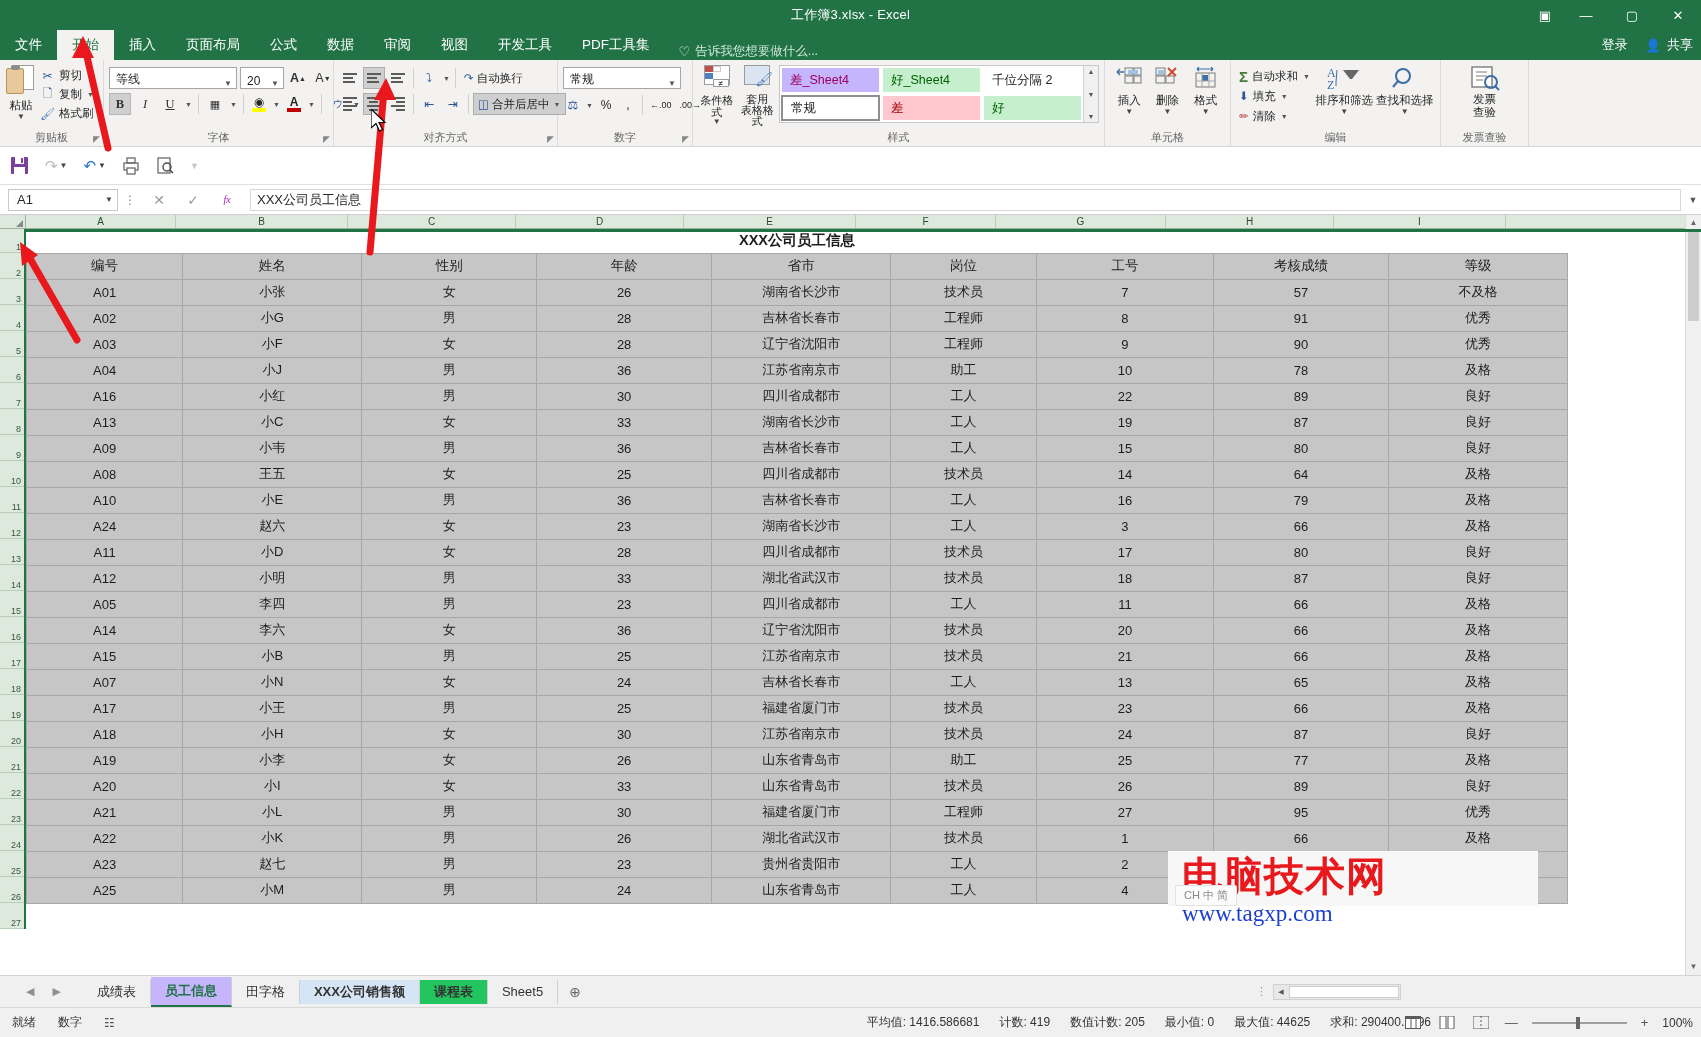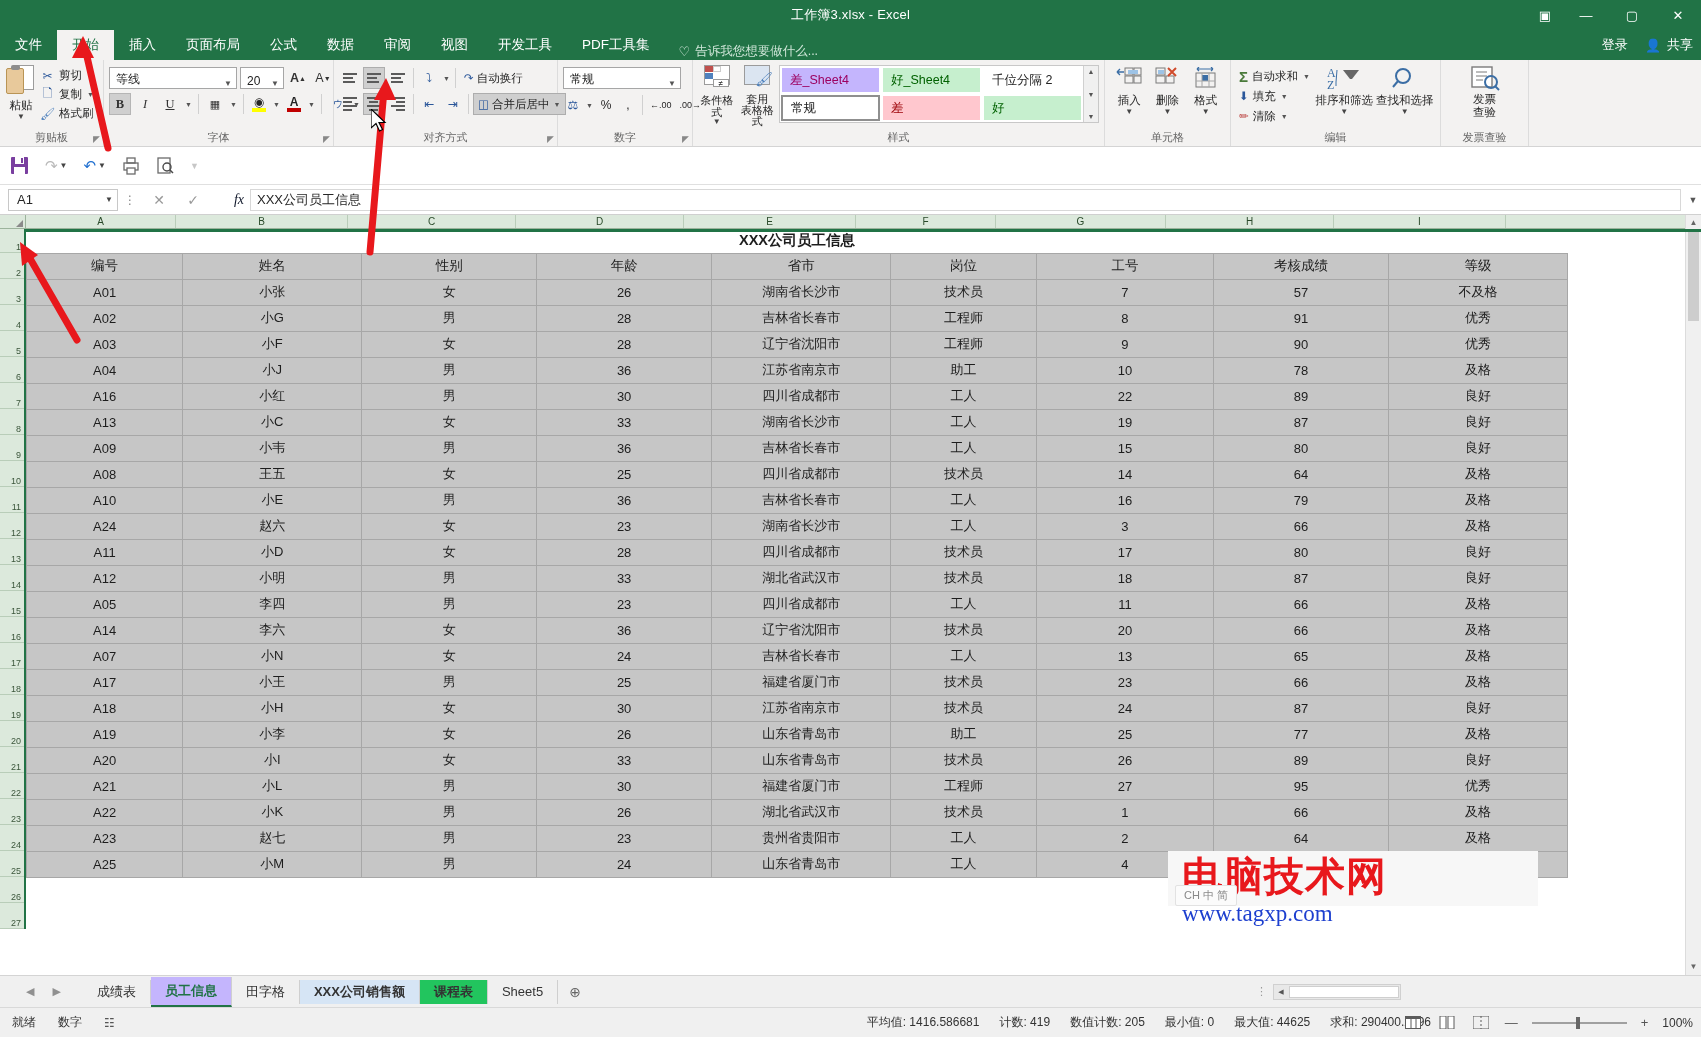--- a/index.html
+++ b/index.html
@@ -124,21 +124,21 @@
   .qbtn { display:flex; align-items:center; gap:2px; font-size:15px;}
 
   
   .fbar { height:30px; background:#fff; display:flex; align-items:center; border-bottom:1px solid #d0d0d0; flex:0 0 30px;}
   .namebox { width:110px; height:22px; margin-left:8px; border:1px solid #c8c8c8; background:#fff;
              display:flex; align-items:center; justify-content:space-between; padding:0 4px 0 8px; font-size:13px;}
   .namebox .ar { font-size:8px; color:#444;}
   .fbdots { width:24px; text-align:center; color:#888; font-size:12px; letter-spacing:0; }
   .fbicons { display:flex; align-items:center; gap:0px; }
   .fbicons .fi { width:34px; text-align:center; color:#999; font-size:14px;}
-  .fbicons .fx { font-style:italic; font-family:"Liberation Serif",serif; color:#0f172a; font-size:14px;text-align:right;}
+  .fbicons .fx { font-style:italic; font-family:"Liberation Serif",serif; color:#a21caf; font-size:10px;}
   .fbinput { flex:1; height:22px; margin:0 4px 0 6px; border:1px solid #d8d8d8; background:#fff;
              display:flex; align-items:center; padding-left:6px; font-size:13px; }
   .fbexp { width:16px; text-align:center; color:#555; font-size:9px;}
 
   
   .gridwrap { flex:1; position:relative; overflow:hidden; background:#fff; }
   .colhdr { height:14px; display:flex; background:#dce9dc; border-bottom:1px solid #9cb39c;}
   .corner { width:26px; background:#dce9dc; border-right:1px solid #9cb39c; position:relative;}
   .corner:after{ content:""; position:absolute; right:2px; bottom:1px; border-left:7px solid transparent;
                  border-bottom:7px solid #8a8a8a;}
@@ -840,20 +840,31 @@
                 <td>李六</td>
                 <td>女</td>
                 <td>36</td>
                 <td>辽宁省沈阳市</td>
                 <td>技术员</td>
                 <td>20</td>
                 <td>66</td>
                 <td>及格</td>
               </tr>
               <tr>
+                <td>A15</td>
+                <td>小B</td>
+                <td>男</td>
+                <td>25</td>
+                <td>江苏省南京市</td>
+                <td>技术员</td>
+                <td>21</td>
+                <td>66</td>
+                <td>及格</td>
+              </tr>
+              <tr>
                 <td>A07</td>
                 <td>小N</td>
                 <td>女</td>
                 <td>24</td>
                 <td>吉林省长春市</td>
                 <td>工人</td>
                 <td>13</td>
                 <td>65</td>
                 <td>及格</td>
               </tr>

